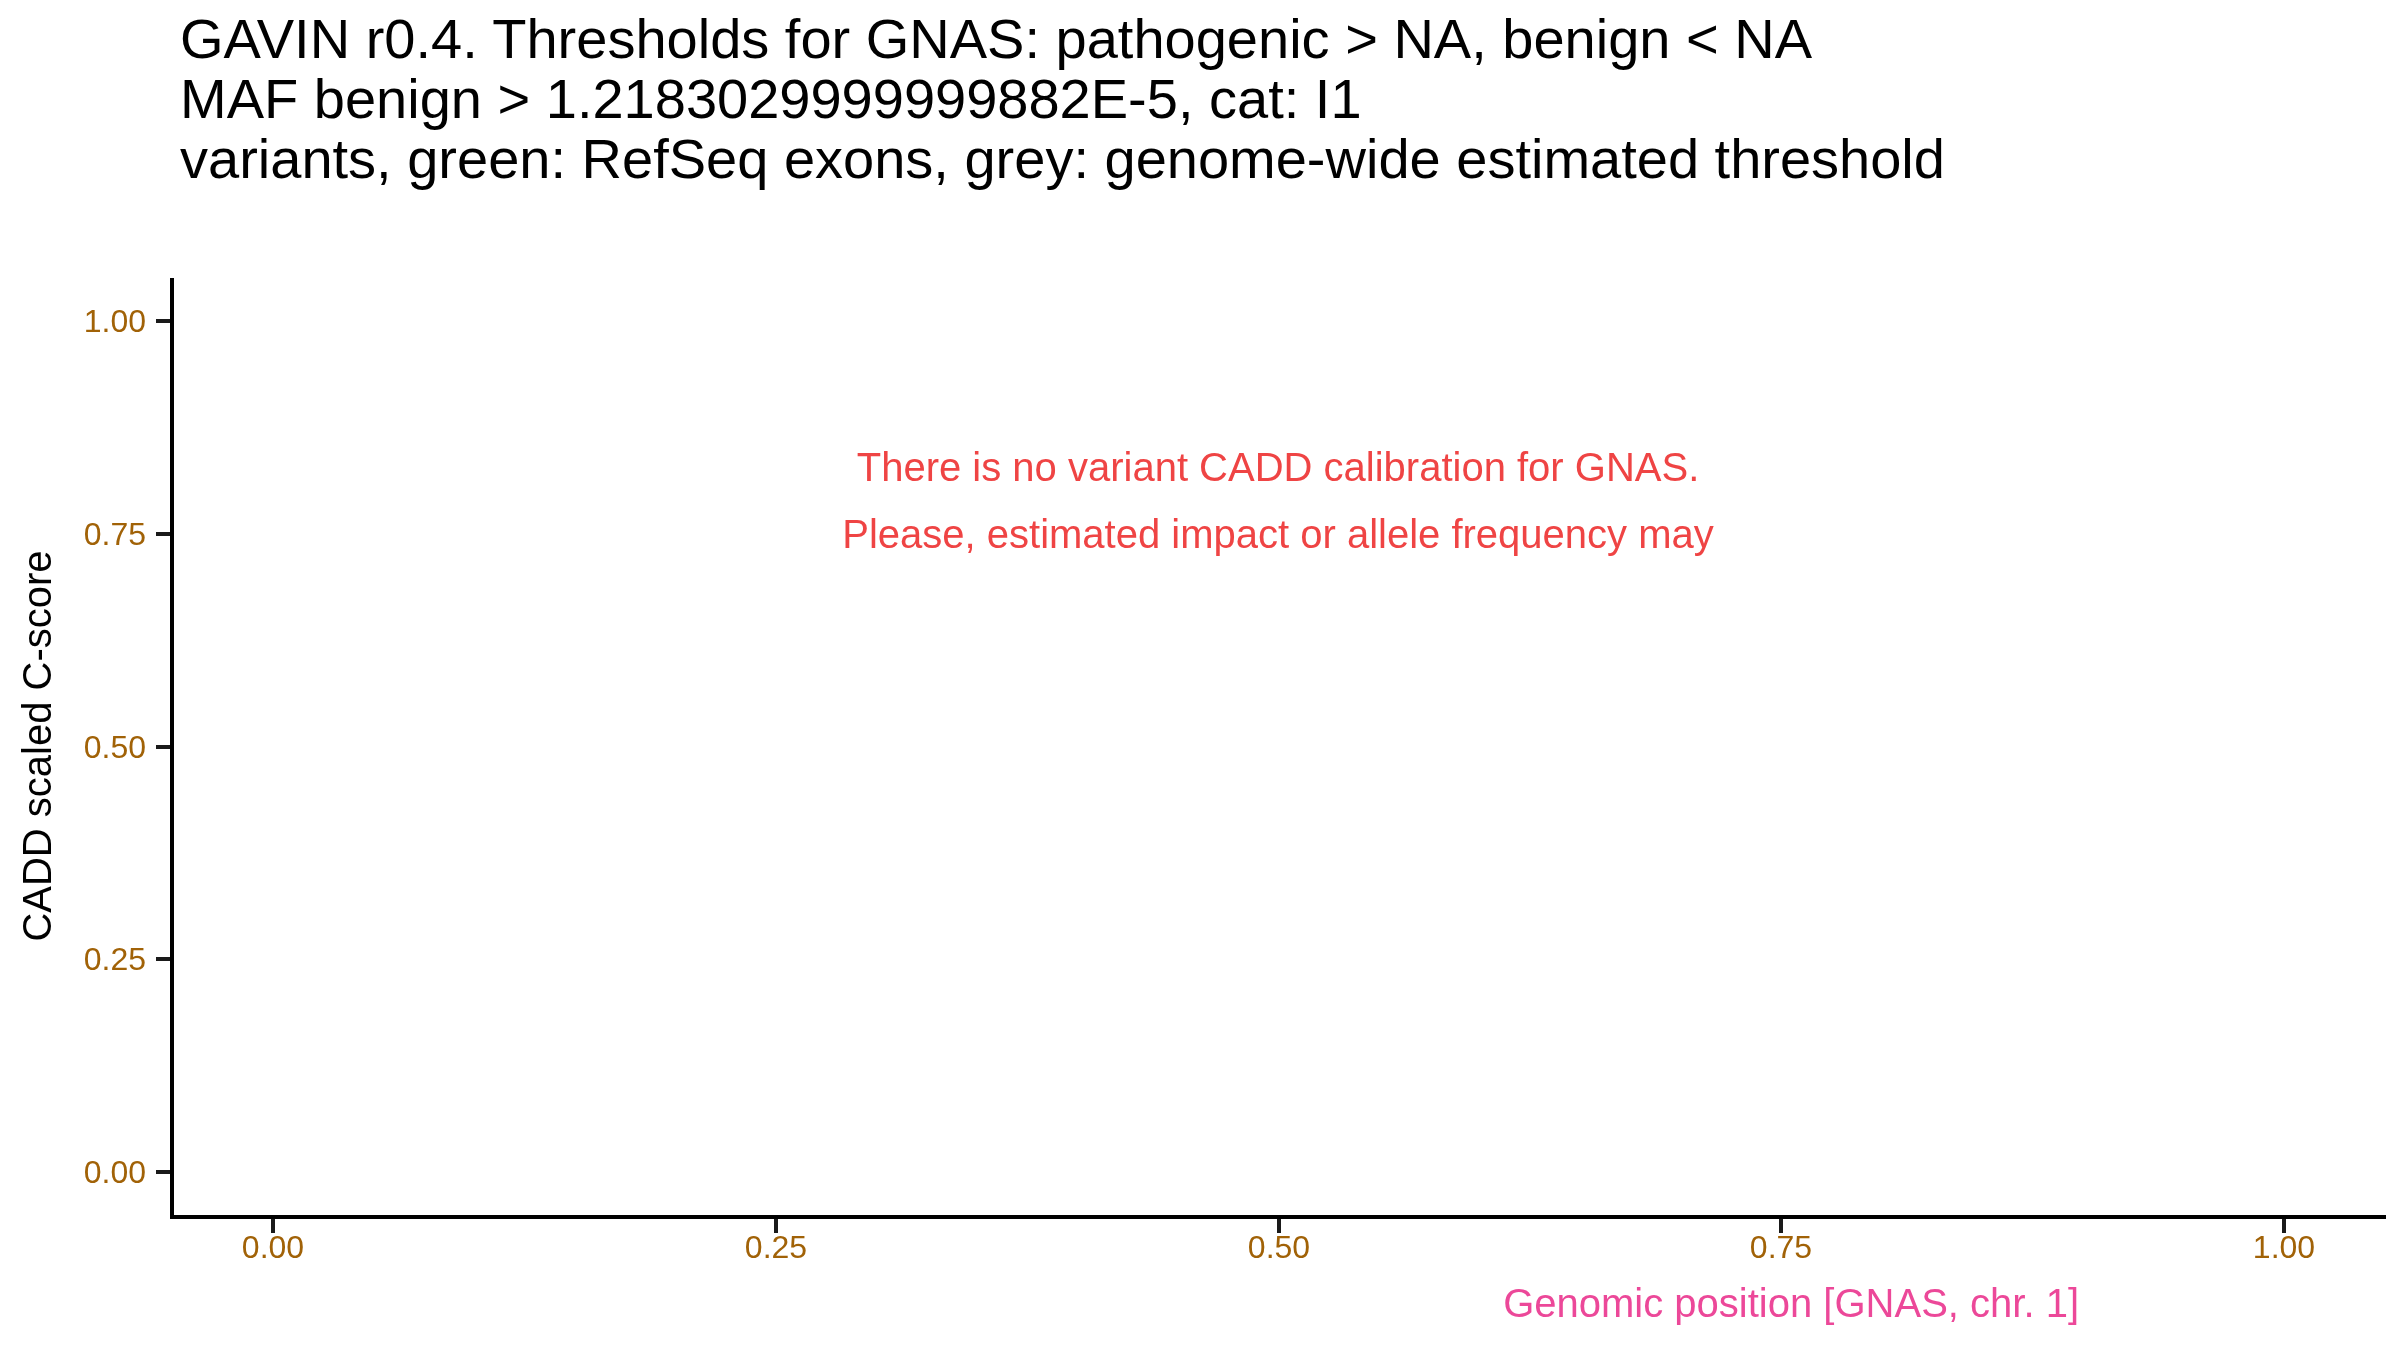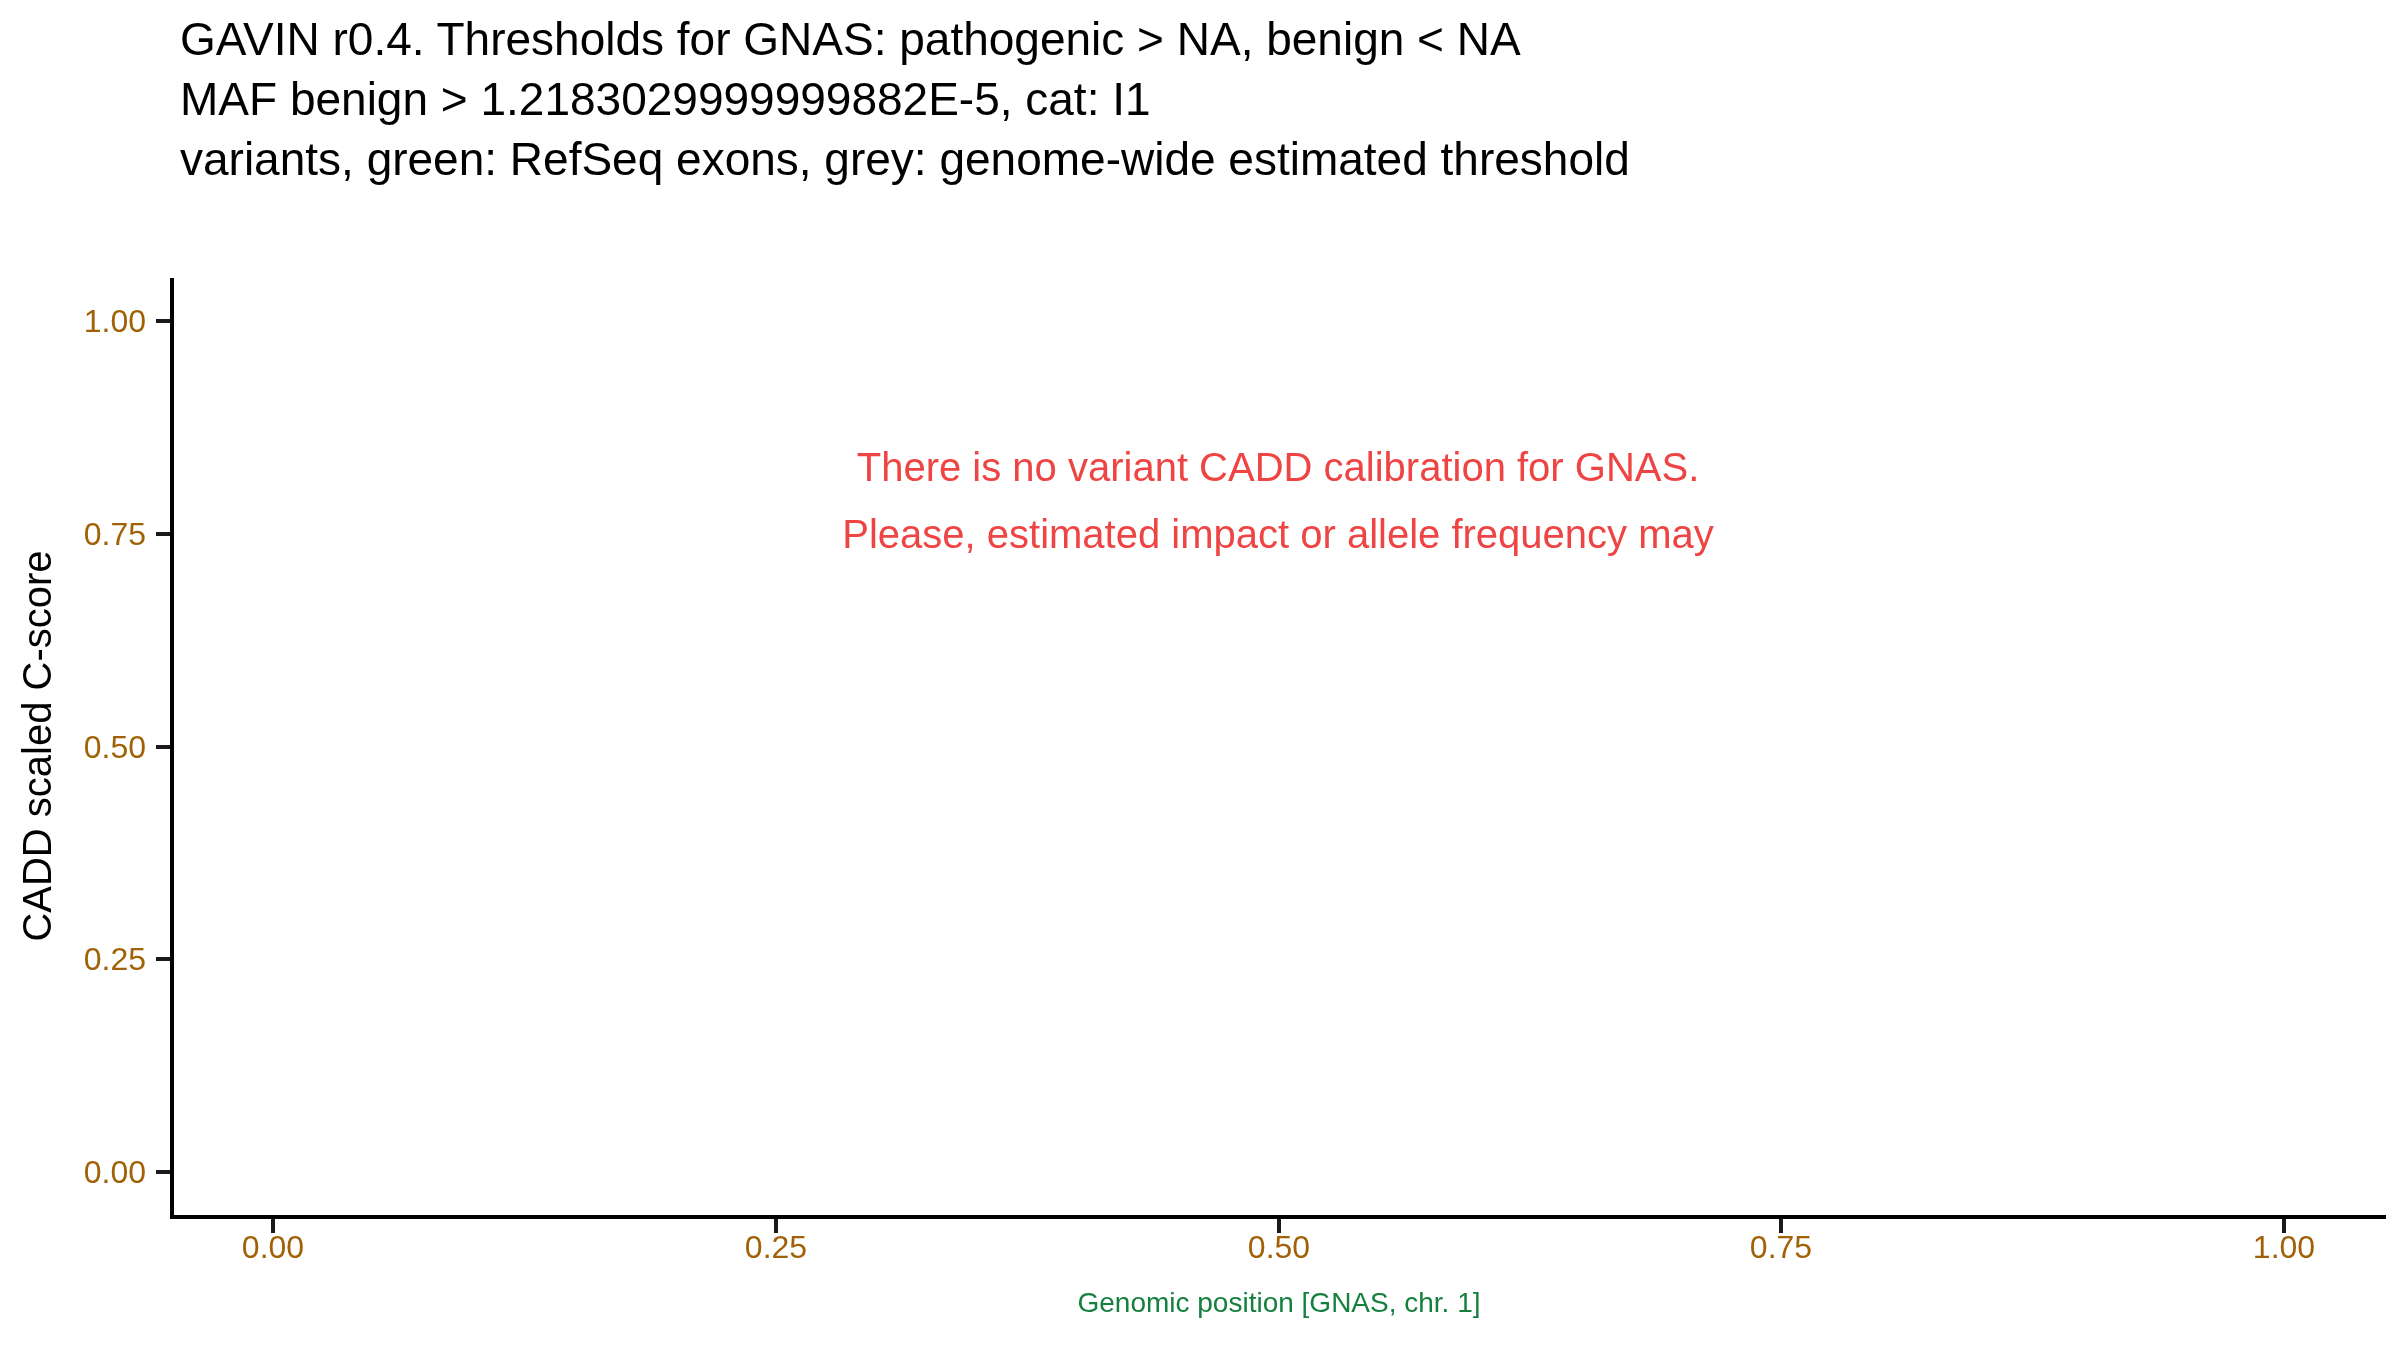--- a/index.html
+++ b/index.html
@@ -13,21 +13,21 @@
     height: 1350px;
     background: #ffffff;
     font-family: "Liberation Sans", sans-serif;
     color: #000000;
     overflow: hidden;
   }
   .plot-title {
     position: absolute;
     left: 180px;
     top: 9px;
-    font-size: 46px;
+    font-size: 56px;
     line-height: 60px;
     color: #000000;
     white-space: nowrap;
   }
   .axis-line {
     position: absolute;
     background: #000000;
   }
   .y-axis-line { left: 170px; top: 278px; width: 4px; height: 941px; }
   .x-axis-line { left: 170px; top: 1215px; width: 2216px; height: 4px; }
@@ -43,24 +43,24 @@
     line-height: 40px;
     color: #a16207;
   }
   .ylabel { left: 0px; width: 146px; text-align: right; height: 40px; }
   .xlabel { width: 220px; top: 1227px; text-align: center; height: 40px; }
   .x-axis-title {
     position: absolute;
     left: 479px;
     top: 1278px;
     width: 1600px;
-    text-align: center;
-    font-size: 28px;
+    text-align: right;
+    font-size: 40px;
     line-height: 50px;
-    color: #15803d;
+    color: #ec4899;
   }
   .y-axis-title {
     position: absolute;
     left: 37px;
     top: 746px;
     transform: translate(-50%, -50%) rotate(-90deg);
     white-space: nowrap;
     font-size: 40px;
     line-height: 50px;
     color: #000000;

